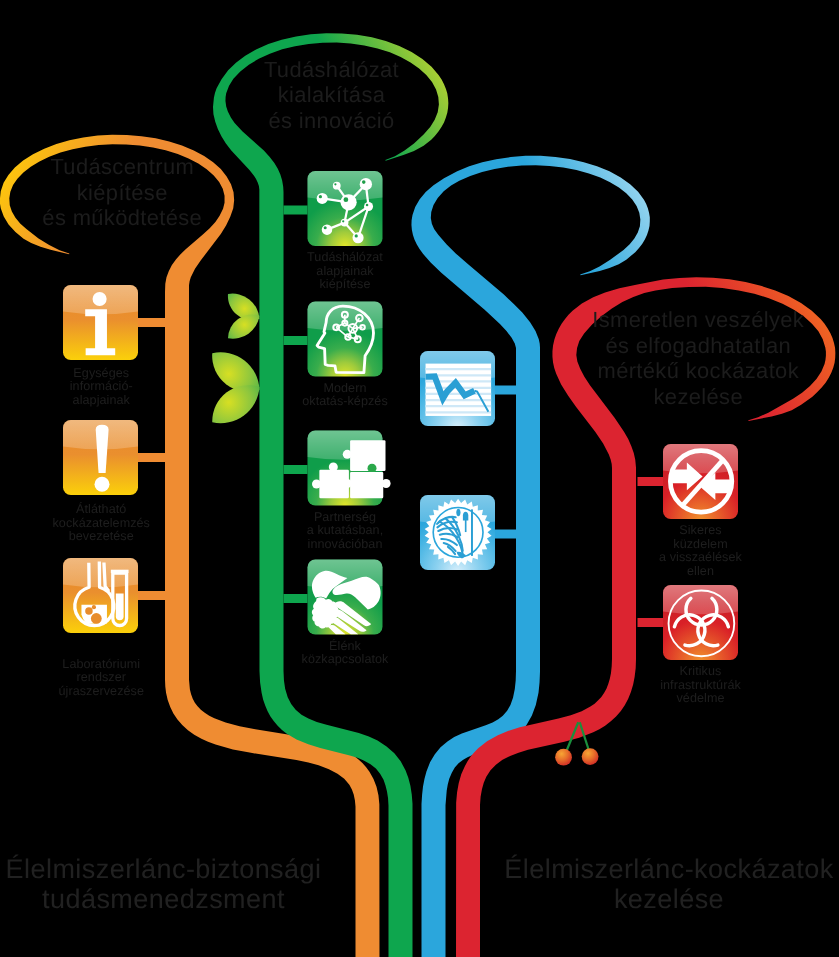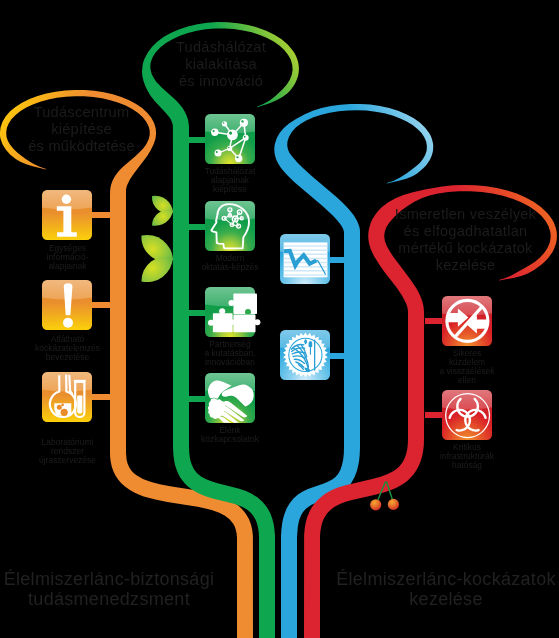--- a/index.html
+++ b/index.html
@@ -347,18 +347,18 @@
 <div class="bubble-text" style="left:358px;top:206px;width:215px">Ismeretlen veszélyek
 és elfogadhatatlan
 mértékű kockázatok
 kezelése</div>
 <div class="item-label" style="left:412px;top:349px;width:110px">Sikeres
 küzdelem
 a visszaélések
 ellen</div>
 <div class="item-label" style="left:412px;top:443px;width:110px">Kritikus
 infrastruktúrák
-hatóság</div>
+védelme</div>
 <div class="foot" style="left:-6px;top:570px;width:230px">Élelmiszerlánc-biztonsági
 tudásmenedzsment</div>
 <div class="foot" style="left:331px;top:570px;width:230px">Élelmiszerlánc-kockázatok
 kezelése</div>
 </div>
 
 </body></html>

